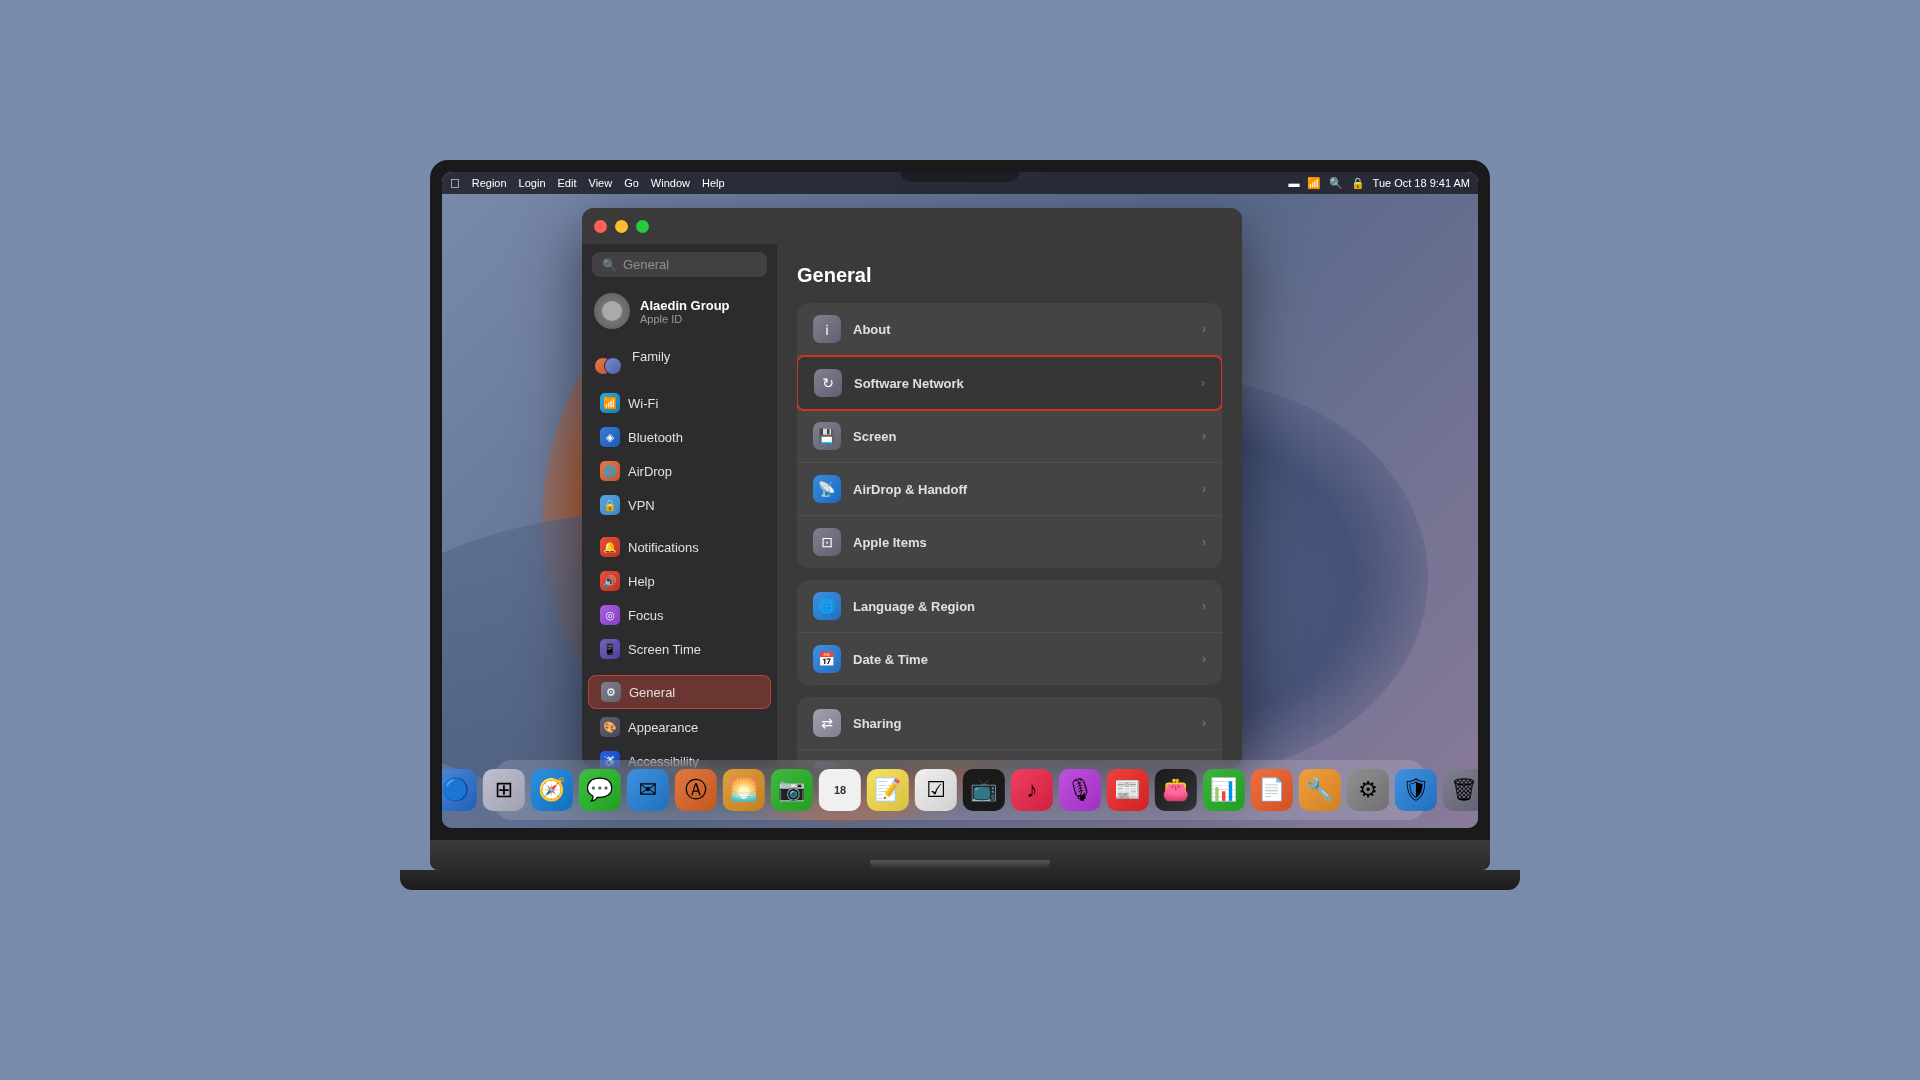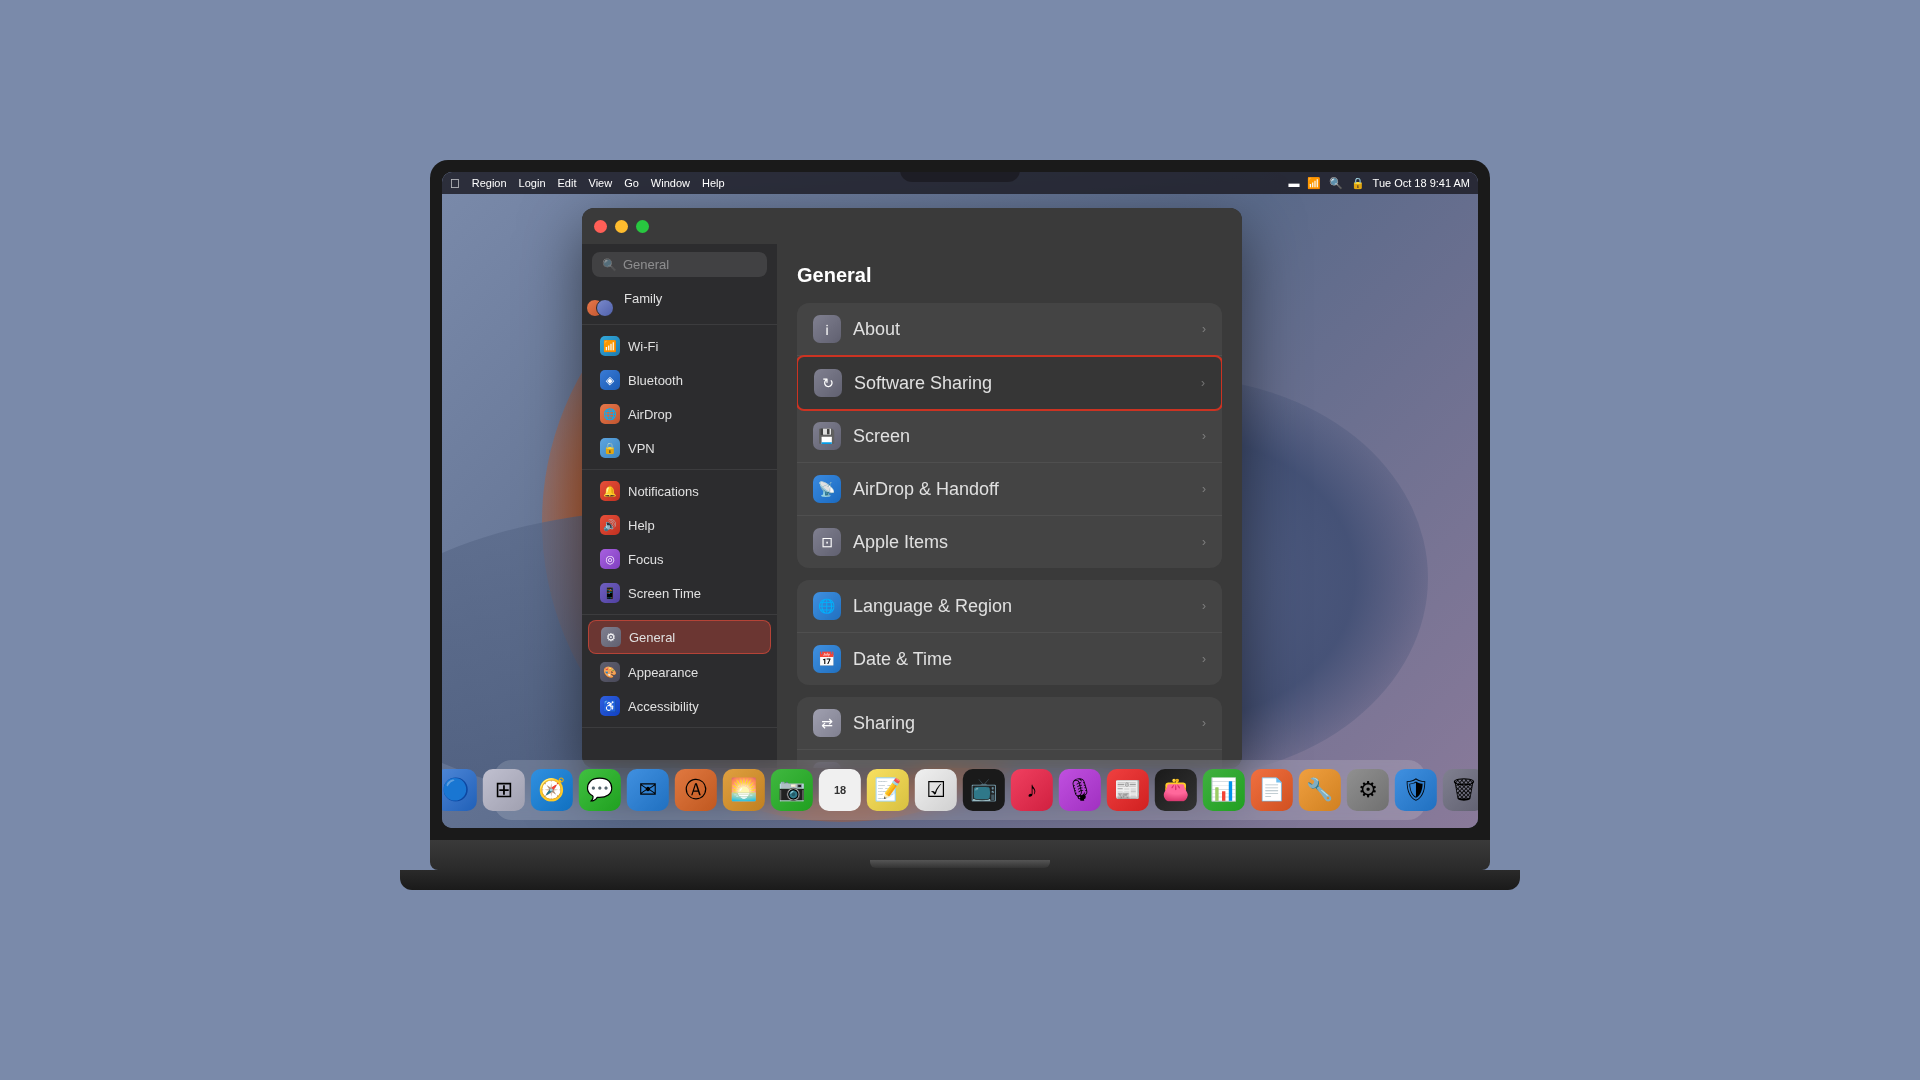--- a/index.html
+++ b/index.html
@@ -245,21 +245,21 @@
     }
 
     .user-subtitle {
       font-size: 11px;
       color: rgba(255,255,255,0.5);
     }
 
     .family-item {
       display: flex;
       align-items: center;
-      padding: 6px 4px;
+      padding: 6px 12px;
       gap: 8px;
       margin-bottom: 8px;
     }
 
     .family-avatars {
       display: flex;
       position: relative;
       width: 30px;
     }
 
@@ -390,23 +390,24 @@
     .icon-update { background: linear-gradient(135deg, #808090, #606070); }
     .icon-storage { background: linear-gradient(135deg, #808090, #606070); }
     .icon-airdrop { background: linear-gradient(135deg, #3a8ae0, #1a6ac0); }
     .icon-login { background: linear-gradient(135deg, #808090, #606070); }
     .icon-language { background: linear-gradient(135deg, #4090e0, #2070c0); }
     .icon-datetime { background: linear-gradient(135deg, #4090e0, #2070c0); }
     .icon-sharing { background: linear-gradient(135deg, #a0a0b0, #808090); }
     .icon-timemachine { background: linear-gradient(135deg, #606070, #484858); }
 
     .settings-label {
-      font-size: 18px;
+      font-size: 13px;
       color: #e0e0e0;
       flex: 1;
+      font-weight: bold;
     }
 
     .chevron {
       color: rgba(255,255,255,0.3);
       font-size: 12px;
     }
 
     
     .dock-area {
       position: absolute;
@@ -529,20 +530,29 @@
 
         <div class="window-content">
 
           <div class="sidebar">
 
             <div class="search-bar">
               <span class="search-icon-svg">🔍</span>
               <span class="search-input-display">General</span>
             </div>
 
+            <div class="user-profile">
+              <div class="avatar">
+                <div class="avatar-inner"></div>
+              </div>
+              <div class="user-info">
+                <span class="user-name">Alaedin Group</span>
+                <span class="user-subtitle">Apple ID</span>
+              </div>
+            </div>
 
             <div class="family-item">
               <div class="family-avatars">
                 <div class="family-avatar family-avatar-1"></div>
                 <div class="family-avatar family-avatar-2"></div>
               </div>
               <span class="sidebar-item-label">Family</span>
             </div>
 
             <div class="sidebar-divider"></div>
@@ -606,21 +616,21 @@
             <div class="section-title">General</div>
 
             <div class="settings-group">
               <div class="settings-item">
                 <div class="settings-icon icon-about">ℹ</div>
                 <span class="settings-label">About</span>
                 <span class="chevron">›</span>
               </div>
               <div class="settings-item highlighted">
                 <div class="settings-icon icon-update">↻</div>
-                <span class="settings-label">Software Sharing</span>
+                <span class="settings-label">Software Network</span>
                 <span class="chevron">›</span>
               </div>
               <div class="settings-item">
                 <div class="settings-icon icon-storage">💾</div>
                 <span class="settings-label">Screen</span>
                 <span class="chevron">›</span>
               </div>
               <div class="settings-item">
                 <div class="settings-icon icon-airdrop">📡</div>
                 <span class="settings-label">AirDrop &amp; Handoff</span>

